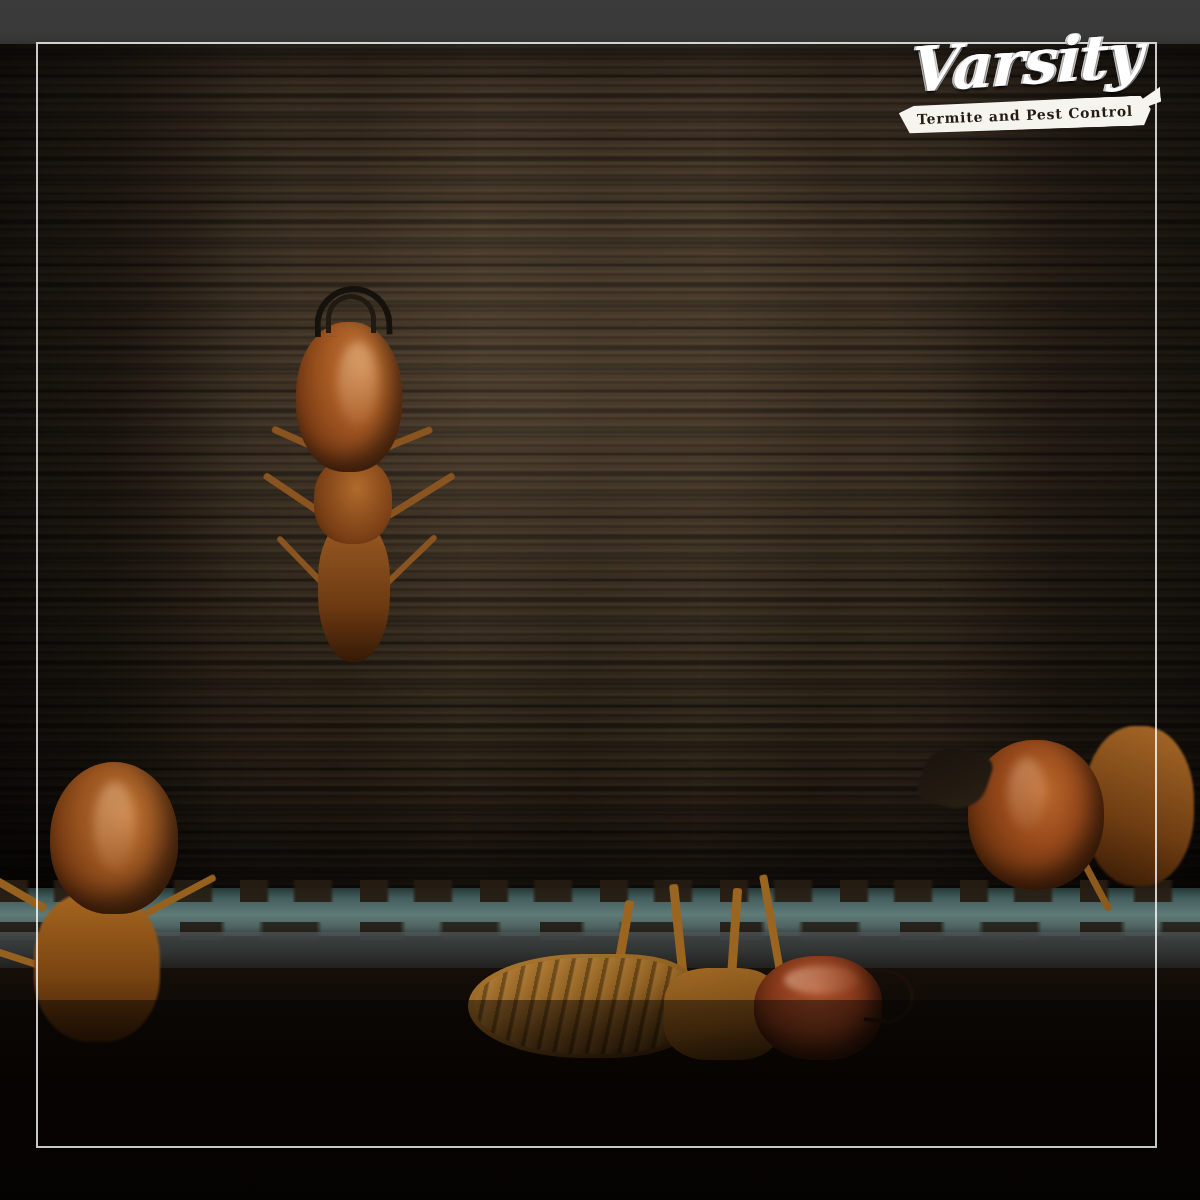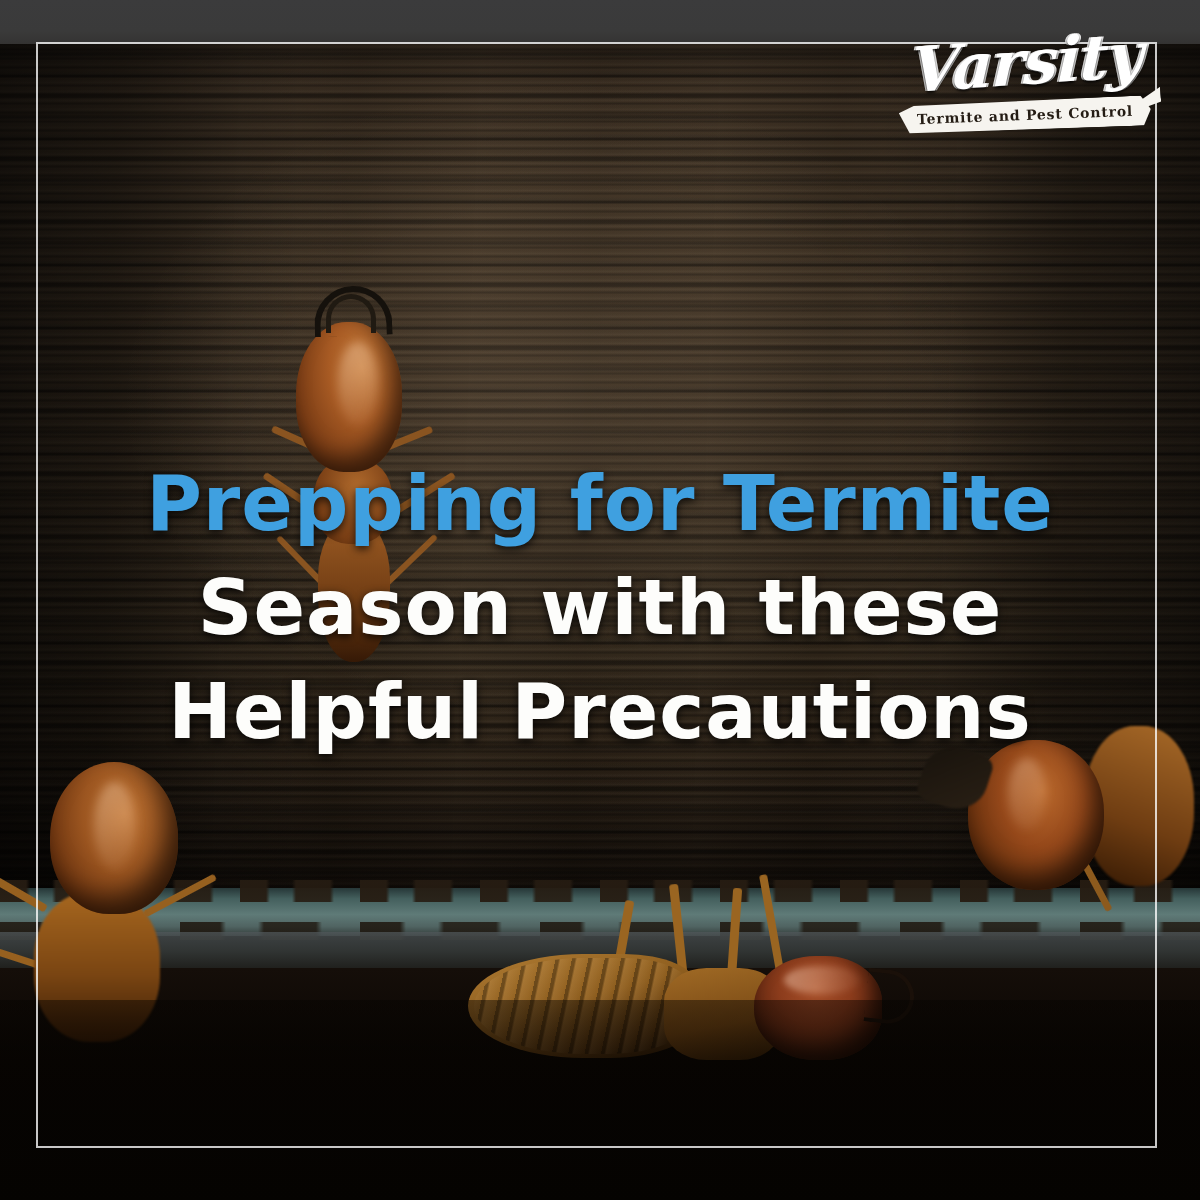--- a/index.html
+++ b/index.html
@@ -230,19 +230,14 @@
 
   <div class="frame"></div>
 
   <div class="logo">
     <div class="logo-script">Varsity</div>
     <div class="banner-tail"></div>
     <div class="banner"></div>
     <div class="banner-text">Termite and Pest Control</div>
   </div>
 
-  <div class="headline">
-    <span class="hl hl1">Prepping for Termite</span>
-    <span class="hl hl2">Season with these</span>
-    <span class="hl hl3">Helpful Precautions</span>
-  </div>
 
 </div>
 
 </body></html>

